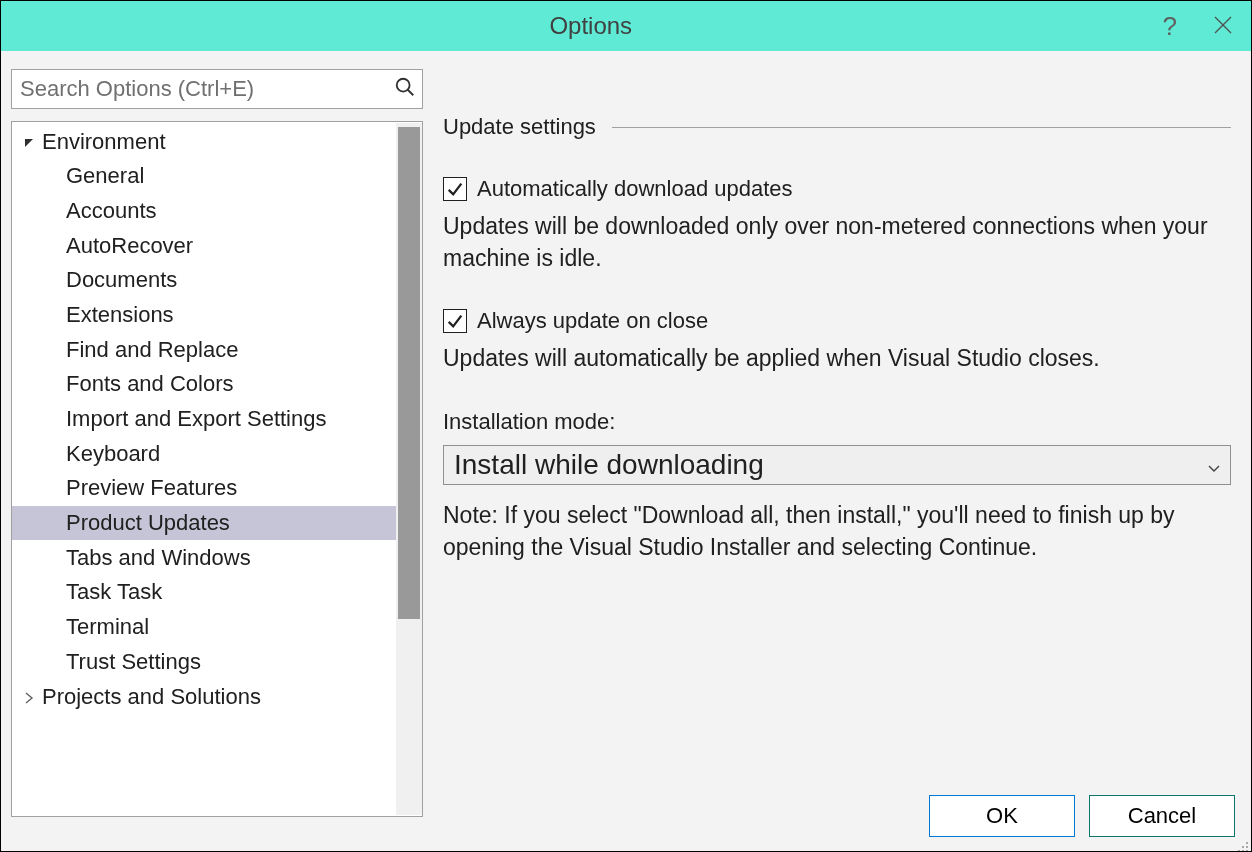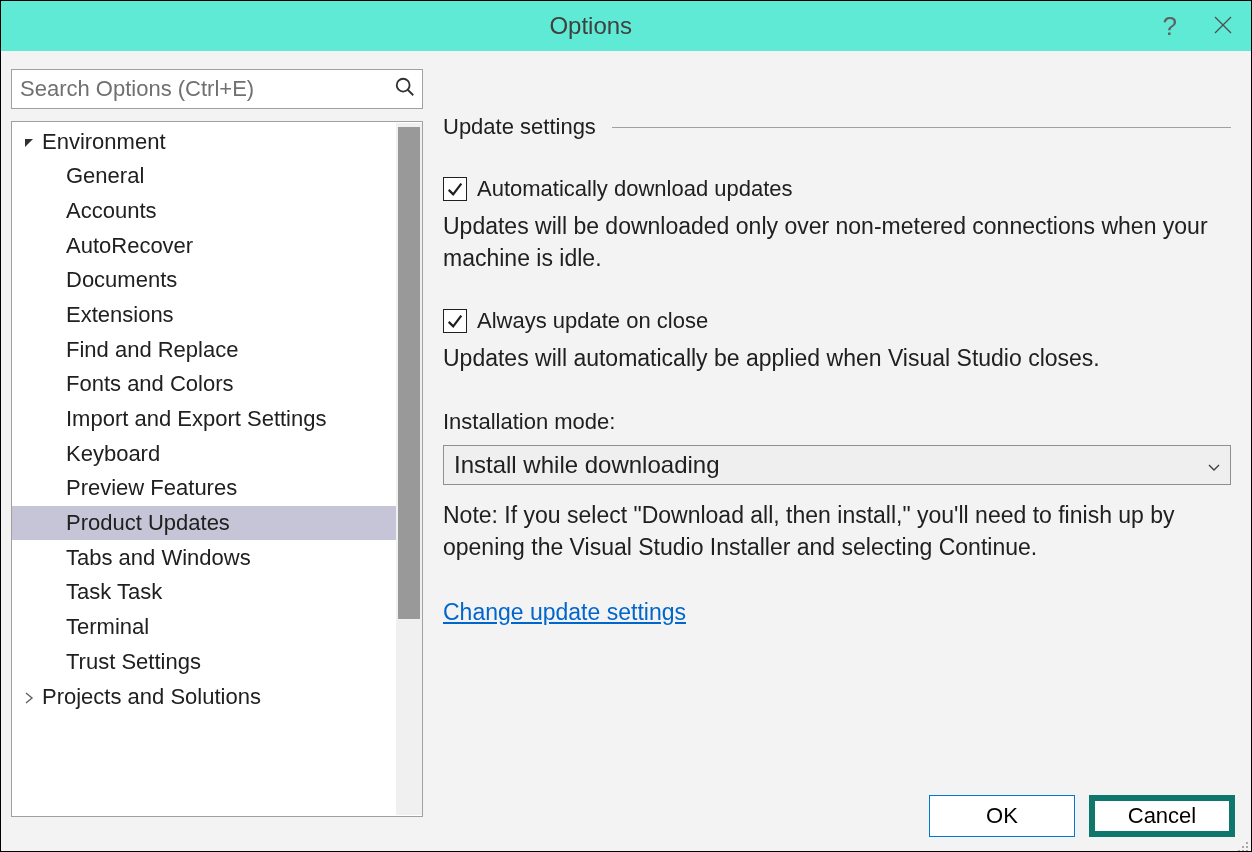--- a/index.html
+++ b/index.html
@@ -204,21 +204,21 @@
       margin-bottom: 10px;
     }
     .select-box {
       width: 100%;
       height: 40px;
       border: 1px solid #909090;
       background: #efefef;
       display: flex;
       align-items: center;
       padding: 0 10px;
-      font-size: 24px;
+      font-size: 28px;
       cursor: pointer;
       margin-bottom: 14px;
     }
     .select-value {
       flex: 1;
     }
     .select-caret svg {
       width: 12px;
       height: 10px;
       fill: #404040;
@@ -238,21 +238,21 @@
       position: absolute;
       bottom: 14px;
       right: 16px;
       display: flex;
       gap: 14px;
       align-items: center;
     }
     .btn {
       min-width: 146px;
       height: 42px;
-      border: 6px solid #0f766e;
+      border: 1px solid #0f766e;
       background: #ffffff;
       font-size: 22px;
       font-family: inherit;
       cursor: pointer;
       display: flex;
       align-items: center;
       justify-content: center;
     }
     .btn.primary {
       border: 1.5px solid #0078d4;
@@ -401,21 +401,20 @@
         <div class="select-value">Install while downloading</div>
         <span class="select-caret">
           <svg viewBox="0 0 12 8">
               <polyline points="1,1 6,6 11,1" fill="none" stroke="#404040" stroke-width="1.4"></polyline>
             </svg>
         </span>
       </div>
       <div class="note-text">Note: If you select "Download all, then install," you'll need to finish up by opening the Visual Studio Installer and selecting Continue.</div>
 
       
-      <a class="link-text">Change update settings</a>
 
     </div>
   </div>
 </div>
 
 <div class="footer">
   <button class="btn primary">OK</button>
   <button class="btn">Cancel</button>
 </div>
 

